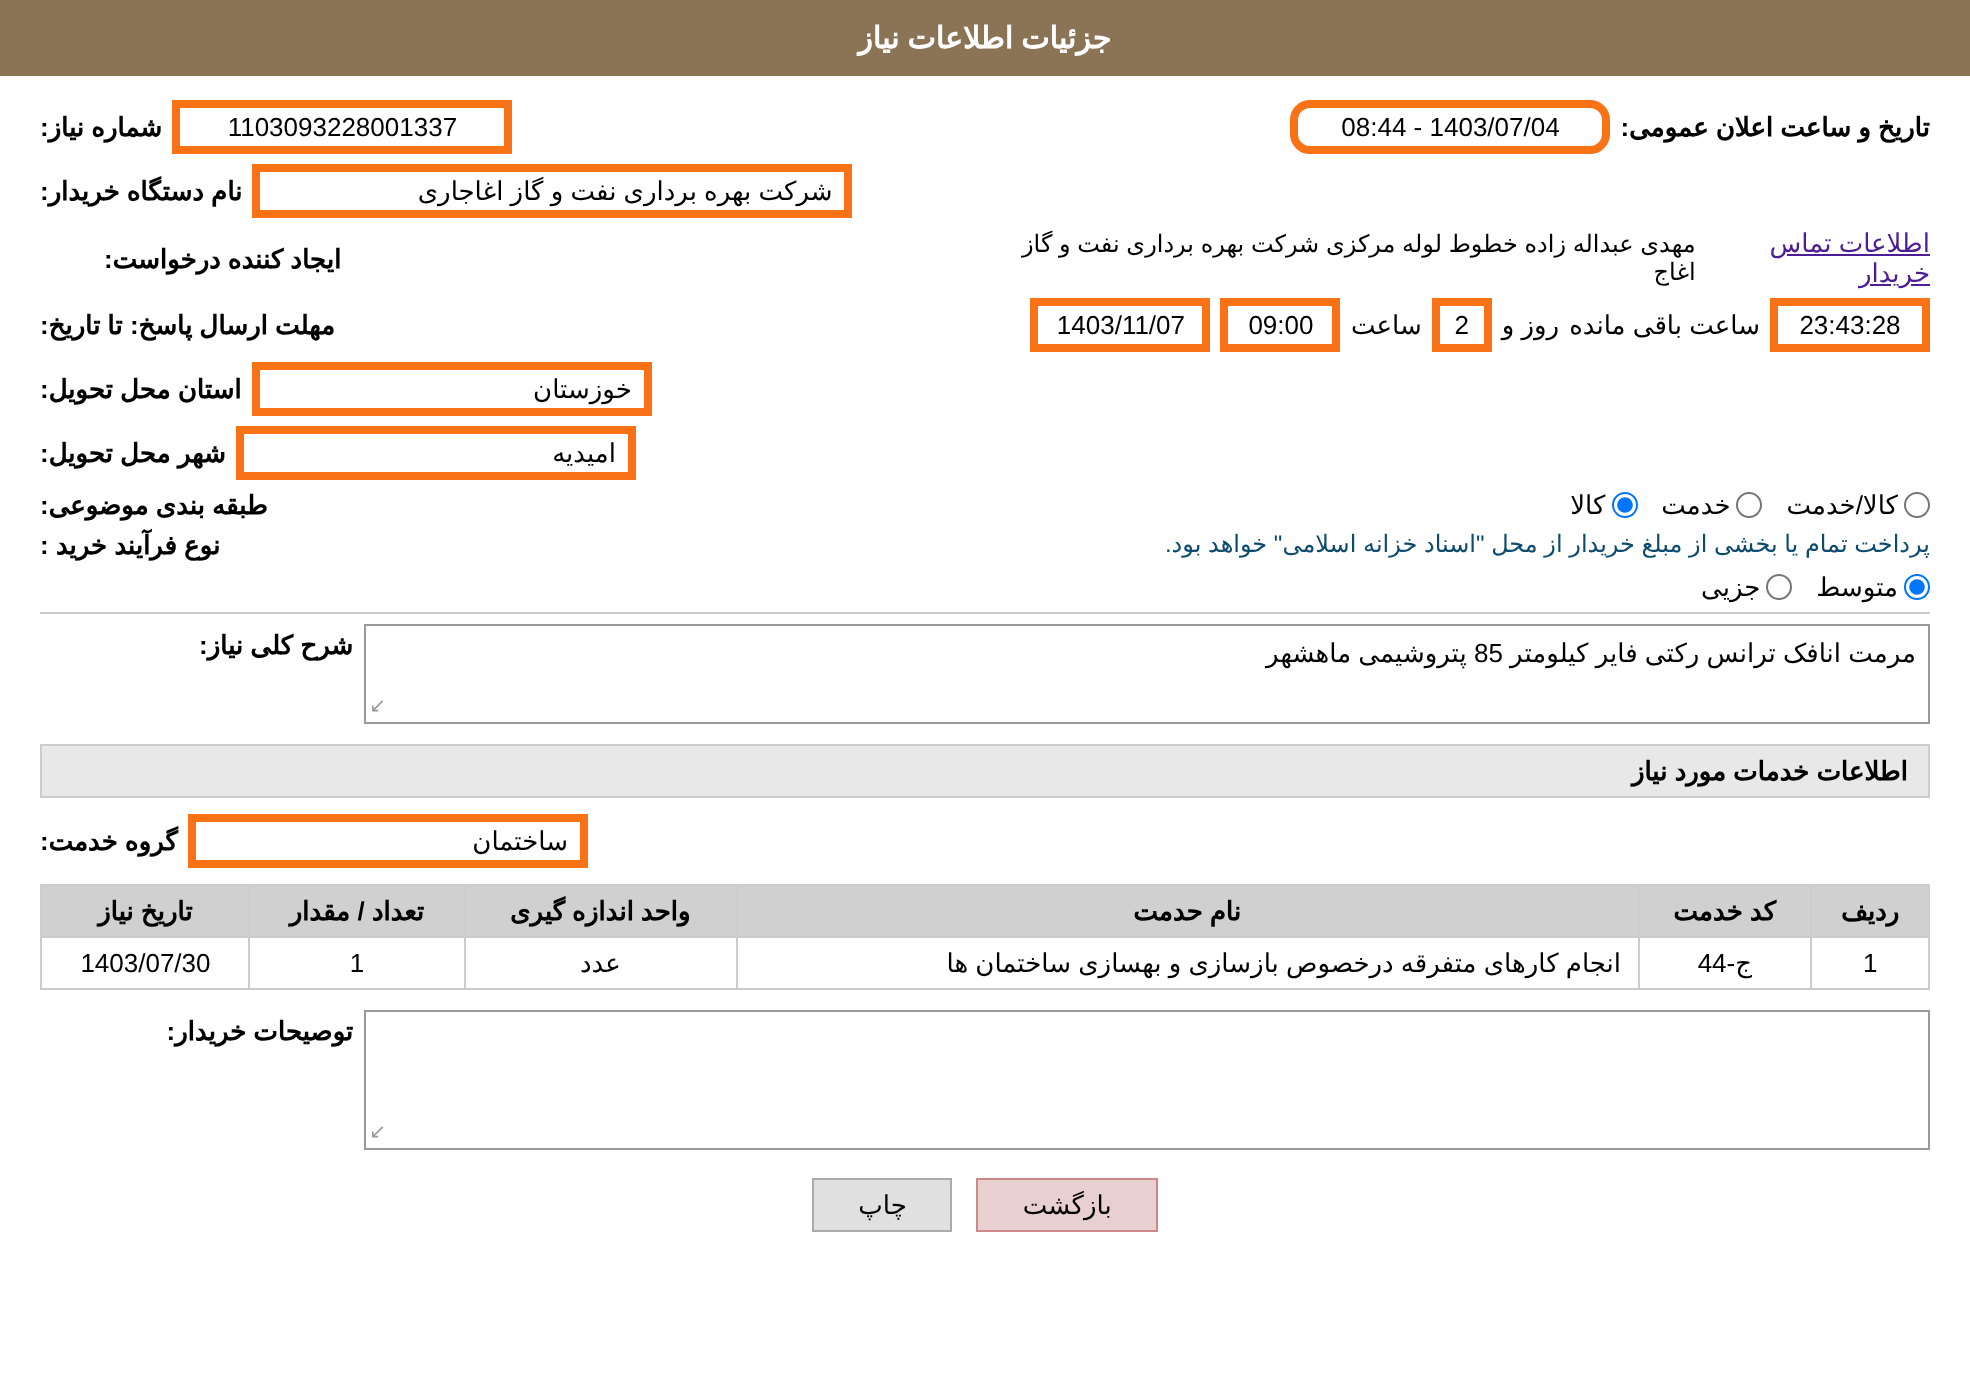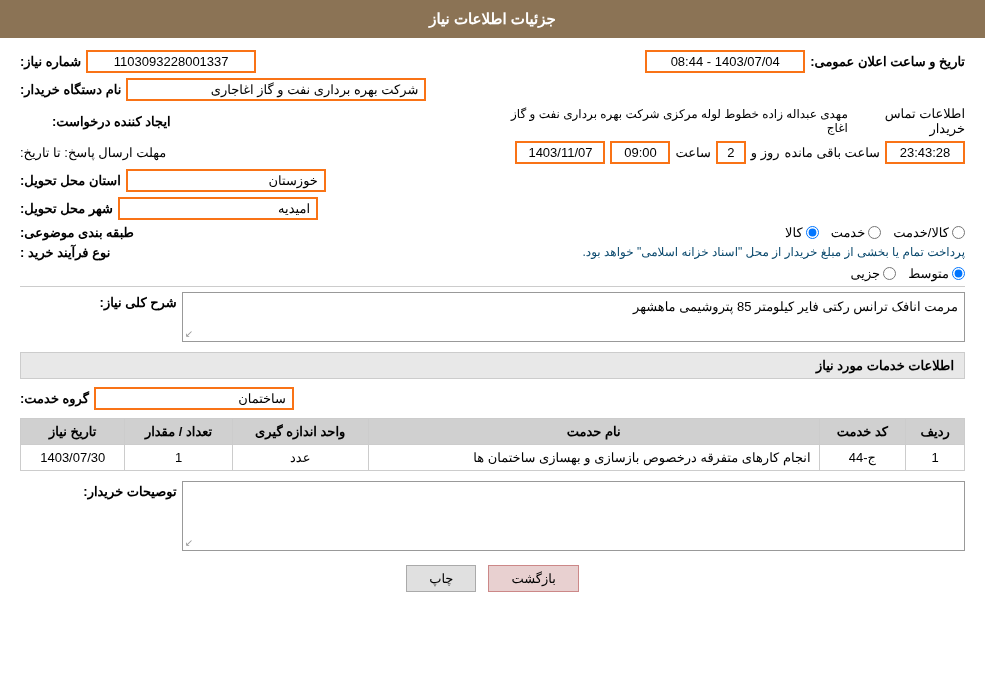--- a/index.html
+++ b/index.html
@@ -28,21 +28,22 @@
     }
     .section-title {
       background: #e8e8e8;
       border: 1px solid #ccc;
       padding: 5px 10px;
       font-weight: bold;
       margin: 10px 0 8px 0;
       text-align: right;
     }
     .link-blue {
-      color: #000000;
+      color: #4c1d95;
+      text-decoration: underline;
     }
     .radio-group {
       display: flex;
       align-items: center;
       gap: 12px;
       direction: rtl;
     }
     .radio-group label {
       display: flex;
       align-items: center;
@@ -141,41 +142,41 @@
       gap: 5px;
       flex: 1;
       justify-content: flex-start;
     }
     .separator {
       height: 1px;
       background: #ccc;
       margin: 5px 0;
     }
     .inline-box {
-      border: 2px solid #f97316;
+      border: 4px solid #f97316;
       background: #fff;
       padding: 2px 6px;
       min-height: 20px;
       display: inline-block;
     }
   </style>
 </head>
 <body>
 
 <div class="page-wrapper">
   <div class="header-bar">
     <span>جزئیات اطلاعات نیاز</span>
   </div>
 
   <div class="content-area main-content-relative">
 
     <div class="two-col-row" style="margin-bottom:5px;">
       <div class="col-left" style="flex:1.2; justify-content:flex-start; align-items:center; gap:5px;">
         <span style="font-weight:bold;">تاریخ و ساعت اعلان عمومی:</span>
-        <span class="inline-box" style="min-width:160px; text-align:center;">1403/07/04 - 08:44</span>
+        <span class="inline-box" style="min-width:160px; text-align:center;border-radius:10px;">1403/07/04 - 08:44</span>
       </div>
       <div class="col-right" style="flex:1; justify-content:flex-end; align-items:center; gap:5px;">
         <span class="inline-box" style="min-width:170px; text-align:center;">1103093228001337</span>
         <span style="font-weight:bold;">شماره نیاز:</span>
       </div>
     </div>
 
     <div class="two-col-row">
       <div style="flex:1;"></div>
       <div class="col-right" style="flex:2; align-items:center; gap:5px;">
@@ -198,21 +199,21 @@
       <div class="col-left" style="flex:2; flex-wrap:wrap; gap:5px; align-items:center;">
         <span class="inline-box" style="min-width:80px; text-align:center;">23:43:28</span>
         <span>ساعت باقی مانده</span>
         <span>روز و</span>
         <span class="inline-box" style="min-width:30px; text-align:center;">2</span>
         <span>ساعت</span>
         <span class="inline-box" style="min-width:60px; text-align:center;">09:00</span>
         <span class="inline-box" style="min-width:90px; text-align:center;">1403/11/07</span>
       </div>
       <div class="col-right" style="flex:1; align-items:center; gap:5px;">
-        <span style="font-weight:normal;">مهلت ارسال پاسخ: تا تاریخ:</span>
+        <span style="font-weight:bold;">مهلت ارسال پاسخ: تا تاریخ:</span>
       </div>
     </div>
 
     <div class="two-col-row" style="margin-top:3px;">
       <div style="flex:1;"></div>
       <div class="col-right" style="flex:2; align-items:center; gap:5px;">
         <span class="inline-box" style="min-width:200px; text-align:right;">خوزستان</span>
         <span style="font-weight:bold;">استان محل تحویل:</span>
       </div>
     </div>

